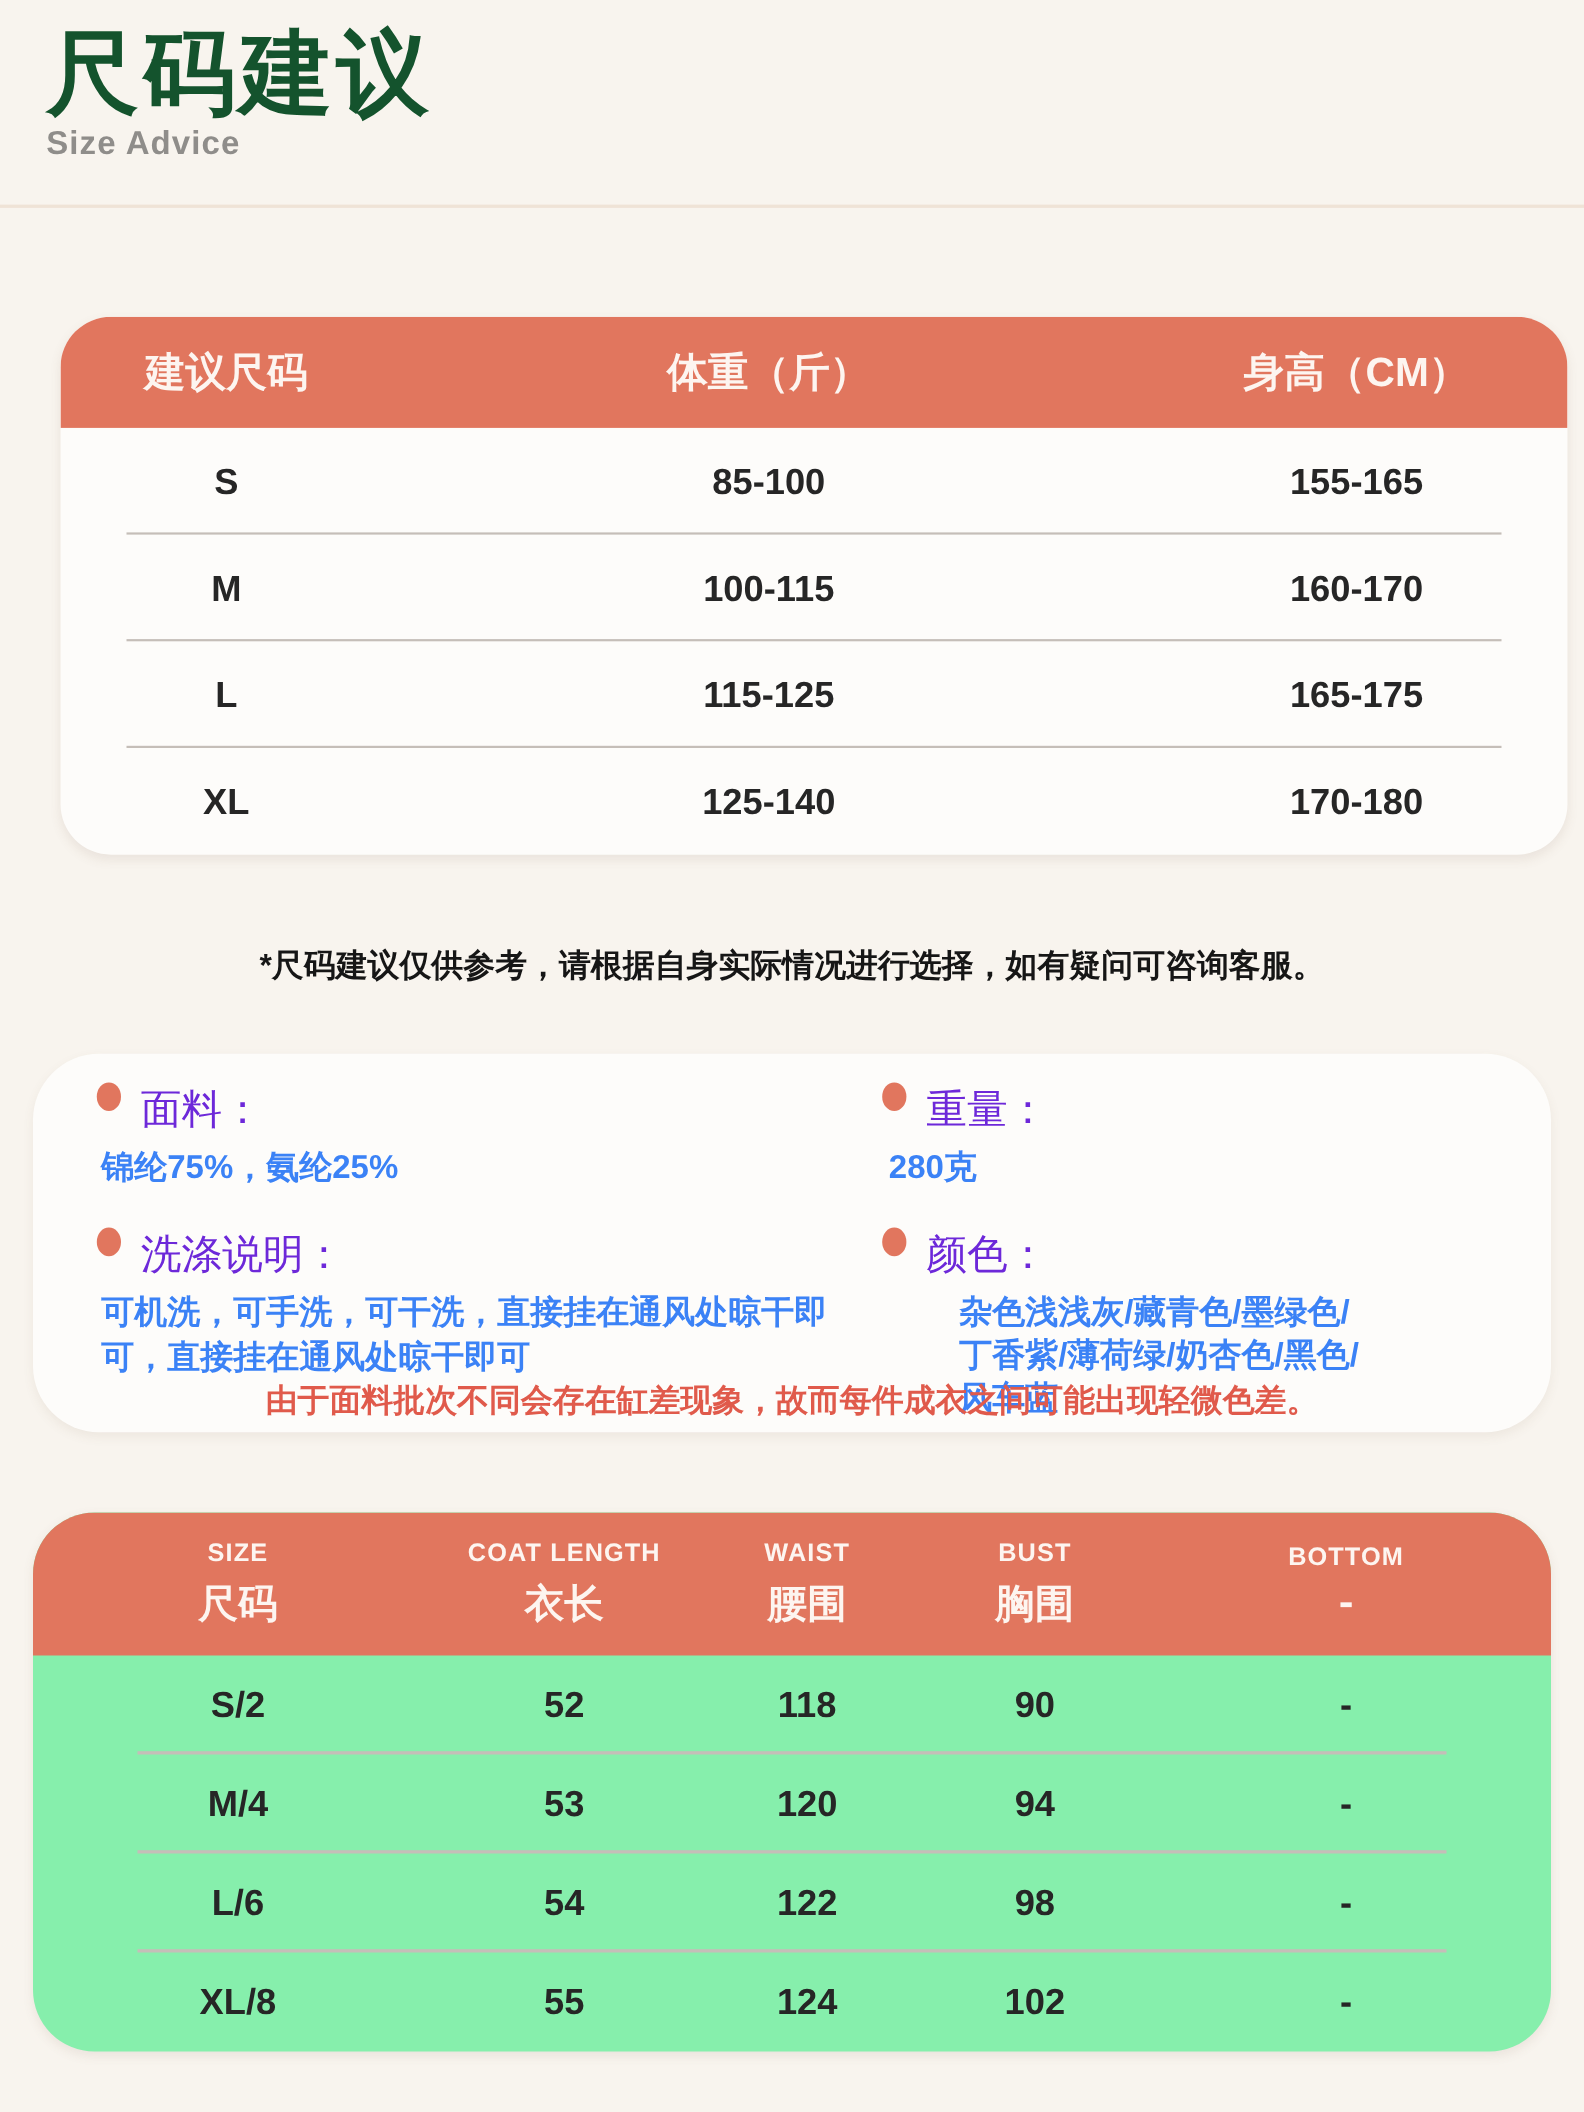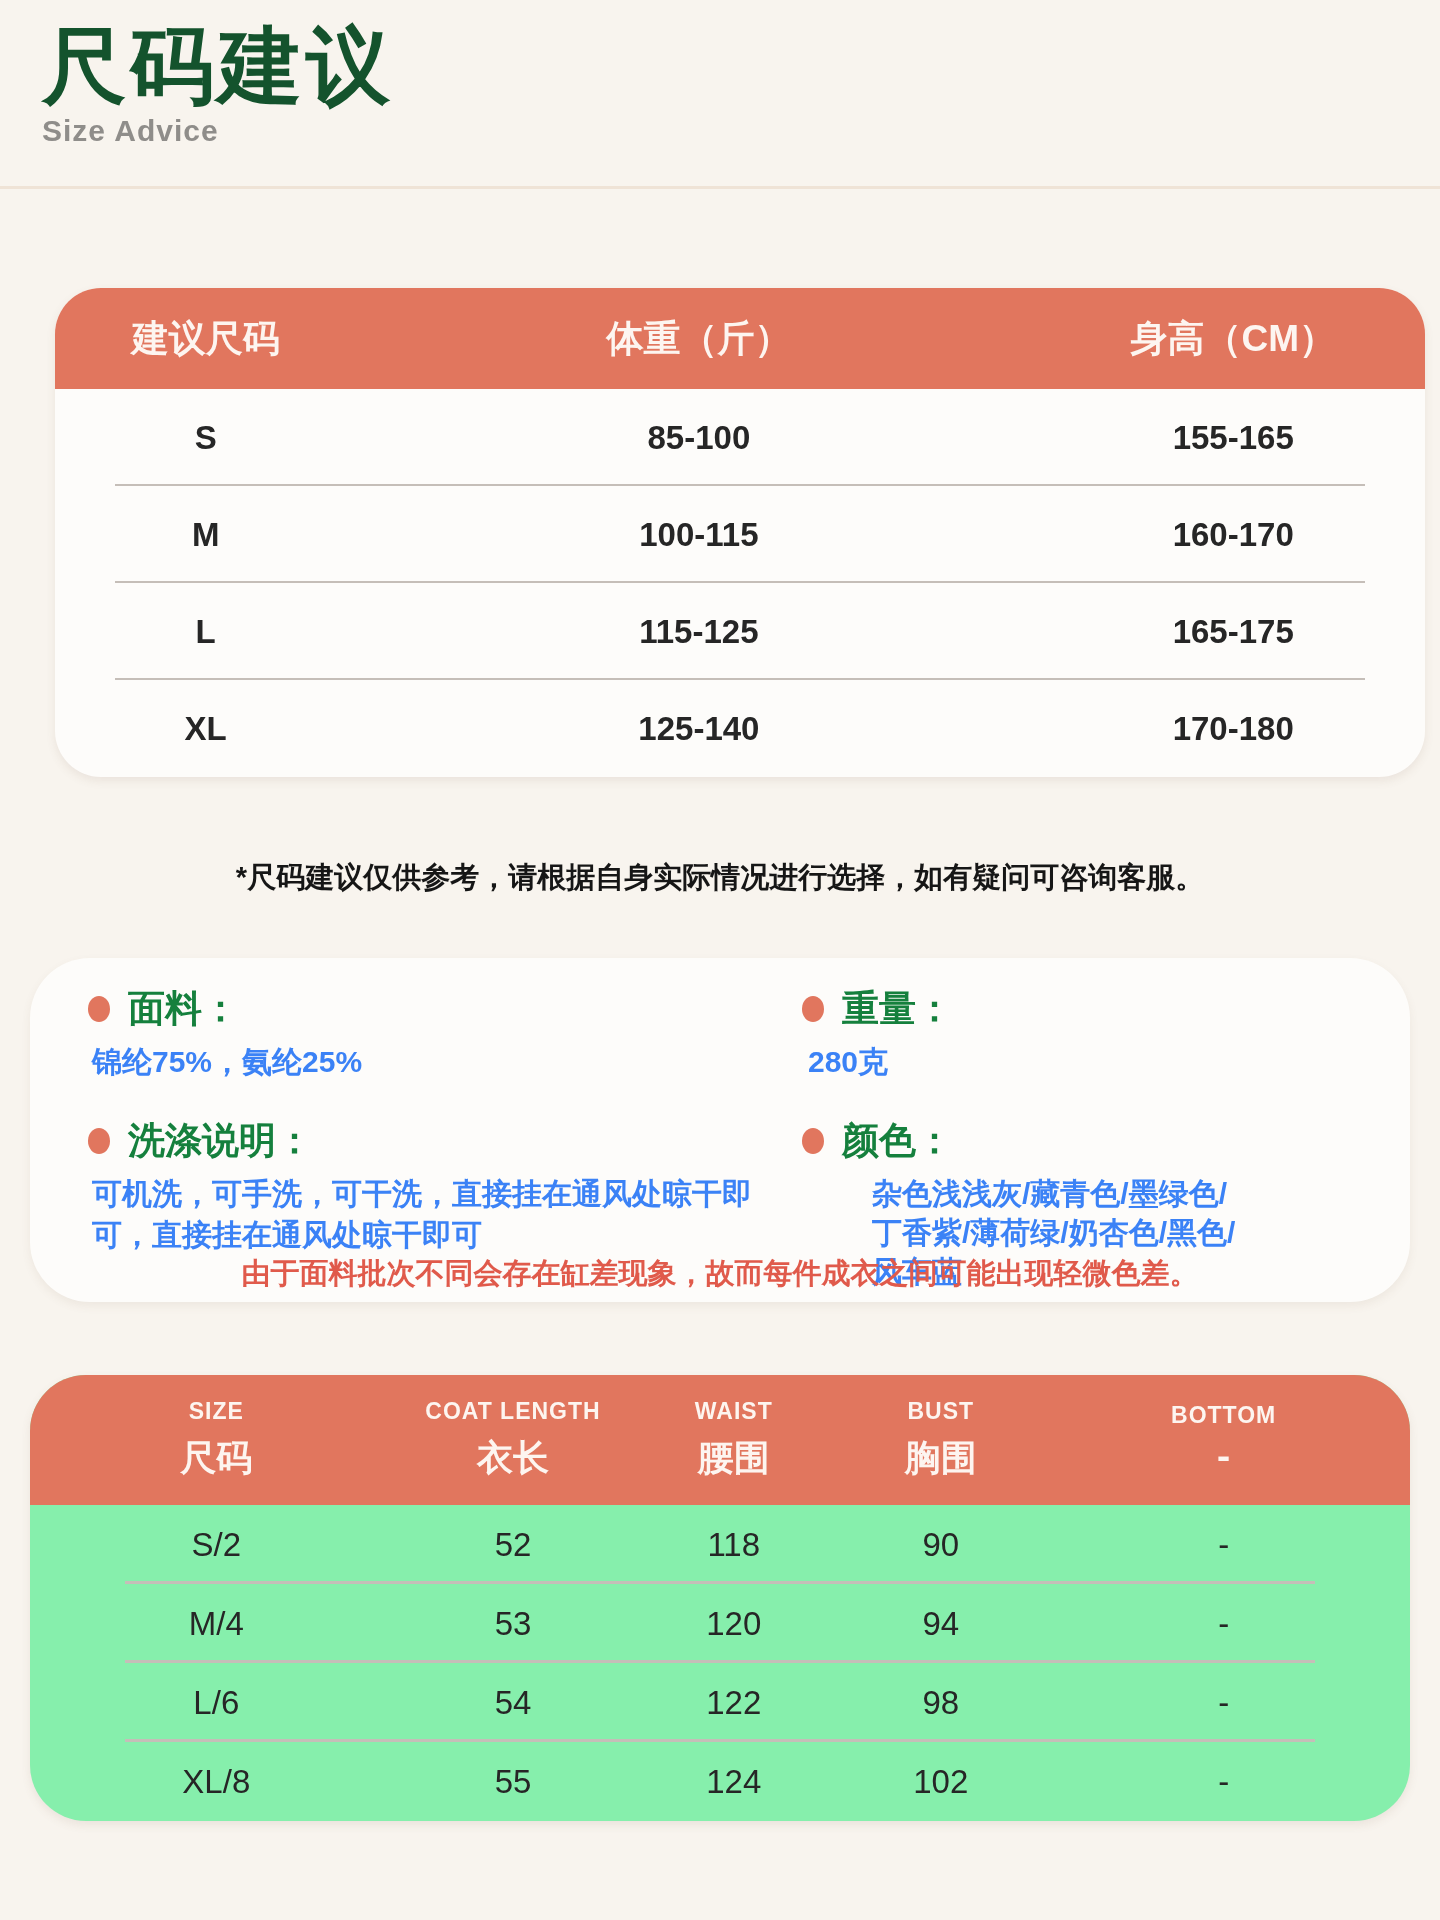--- a/index.html
+++ b/index.html
@@ -63,22 +63,22 @@
     text-align: center; font-size: 29px; font-weight: bold; color: #161616;
   }
 
   
   .info-card {
     position: absolute; top: 958px; left: 30px; width: 1380px; height: 344px;
     background: #fdfcfa; border-radius: 60px;
     box-shadow: 0 4px 10px rgba(120,90,70,0.08);
   }
   .info-label {
-    position: absolute; display: flex; align-items: center;
-    font-size: 37px; font-weight: bold; color: #15803d;
+    position: absolute; display: flex; align-items: flex-start;
+    font-size: 37px; font-weight: normal; color: #6d28d9;
   }
   .bullet {
     width: 22px; height: 26px; border-radius: 50%;
     background: #e1765e; margin-right: 18px; flex: 0 0 auto;
   }
   .info-value {
     position: absolute; font-size: 30px; font-weight: bold;
     color: #3b82f6; line-height: 1.35;
   }
   .pos-fabric-label  { left: 58px;  top: 26px; }
@@ -105,22 +105,22 @@
     display: flex; align-items: center; color: #fdf5f0;
   }
   .m1 { width: 27%; text-align: center; }
   .m2 { width: 16%; text-align: center; }
   .m3 { width: 16%; text-align: center; }
   .m4 { width: 14%; text-align: center; }
   .m5 { width: 27%; text-align: center; }
   .mh-en { font-size: 23px; font-weight: bold; letter-spacing: 1px; }
   .mh-cn { font-size: 36px; font-weight: bold; margin-top: 9px; font-family: Liberation Mono, monospace; }
   .measure-row {
-    height: 79px; display: flex; align-items: center;
-    font-size: 33px; font-weight: normal; color: #262626; position: relative;
+    height: 90px; display: flex; align-items: center;
+    font-size: 33px; font-weight: bold; color: #262626; position: relative;
   }
   .measure-row:not(:last-child)::after {
     content: ""; position: absolute; left: 95px; right: 95px; bottom: 0;
     height: 3px; background: #c5beb8;
   }
 </style>
 </head>
 <body>
 
 <div class="title-block">

